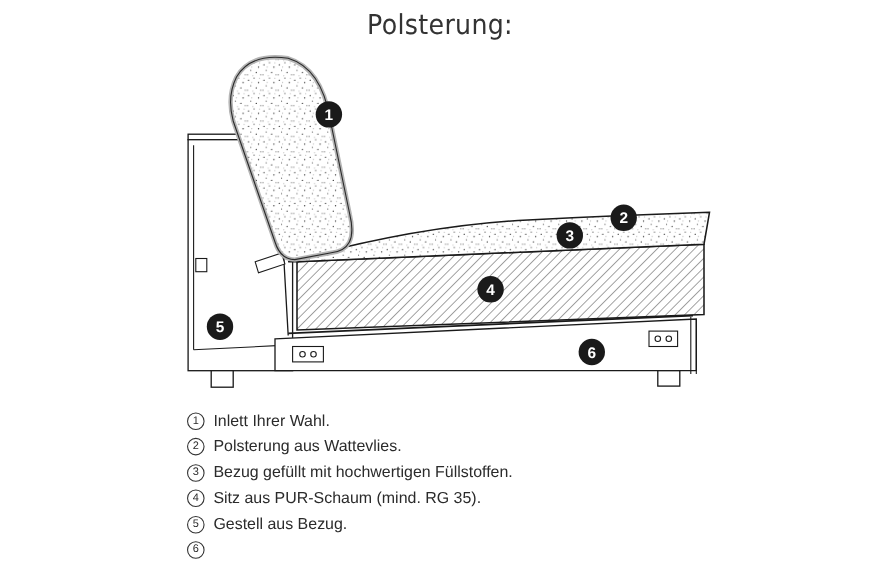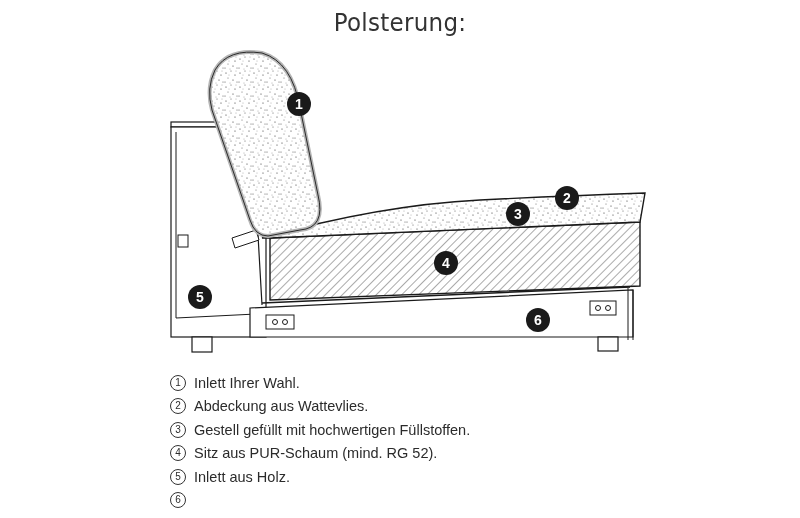--- a/index.html
+++ b/index.html
@@ -98,30 +98,30 @@
   </g>
 </svg>
 
 <ul class="legend">
   <li>
       <span class="num">1</span>
       <span>Inlett Ihrer Wahl.</span>
     </li>
   <li>
       <span class="num">2</span>
-      <span>Abdeckung aus Wattevlies.</span>
+      <span>Polsterung aus Wattevlies.</span>
     </li>
   <li>
       <span class="num">3</span>
-      <span>Gestell gefüllt mit hochwertigen Füllstoffen.</span>
+      <span>Bezug gefüllt mit hochwertigen Füllstoffen.</span>
     </li>
   <li>
       <span class="num">4</span>
-      <span>Sitz aus PUR-Schaum (mind. RG 52).</span>
+      <span>Sitz aus PUR-Schaum (mind. RG 35).</span>
     </li>
   <li>
       <span class="num">5</span>
-      <span>Inlett aus Holz.</span>
+      <span>Gestell aus Bezug.</span>
     </li>
   <li>
       <span class="num">6</span>
     </li>
 </ul>
 
 </body></html>

